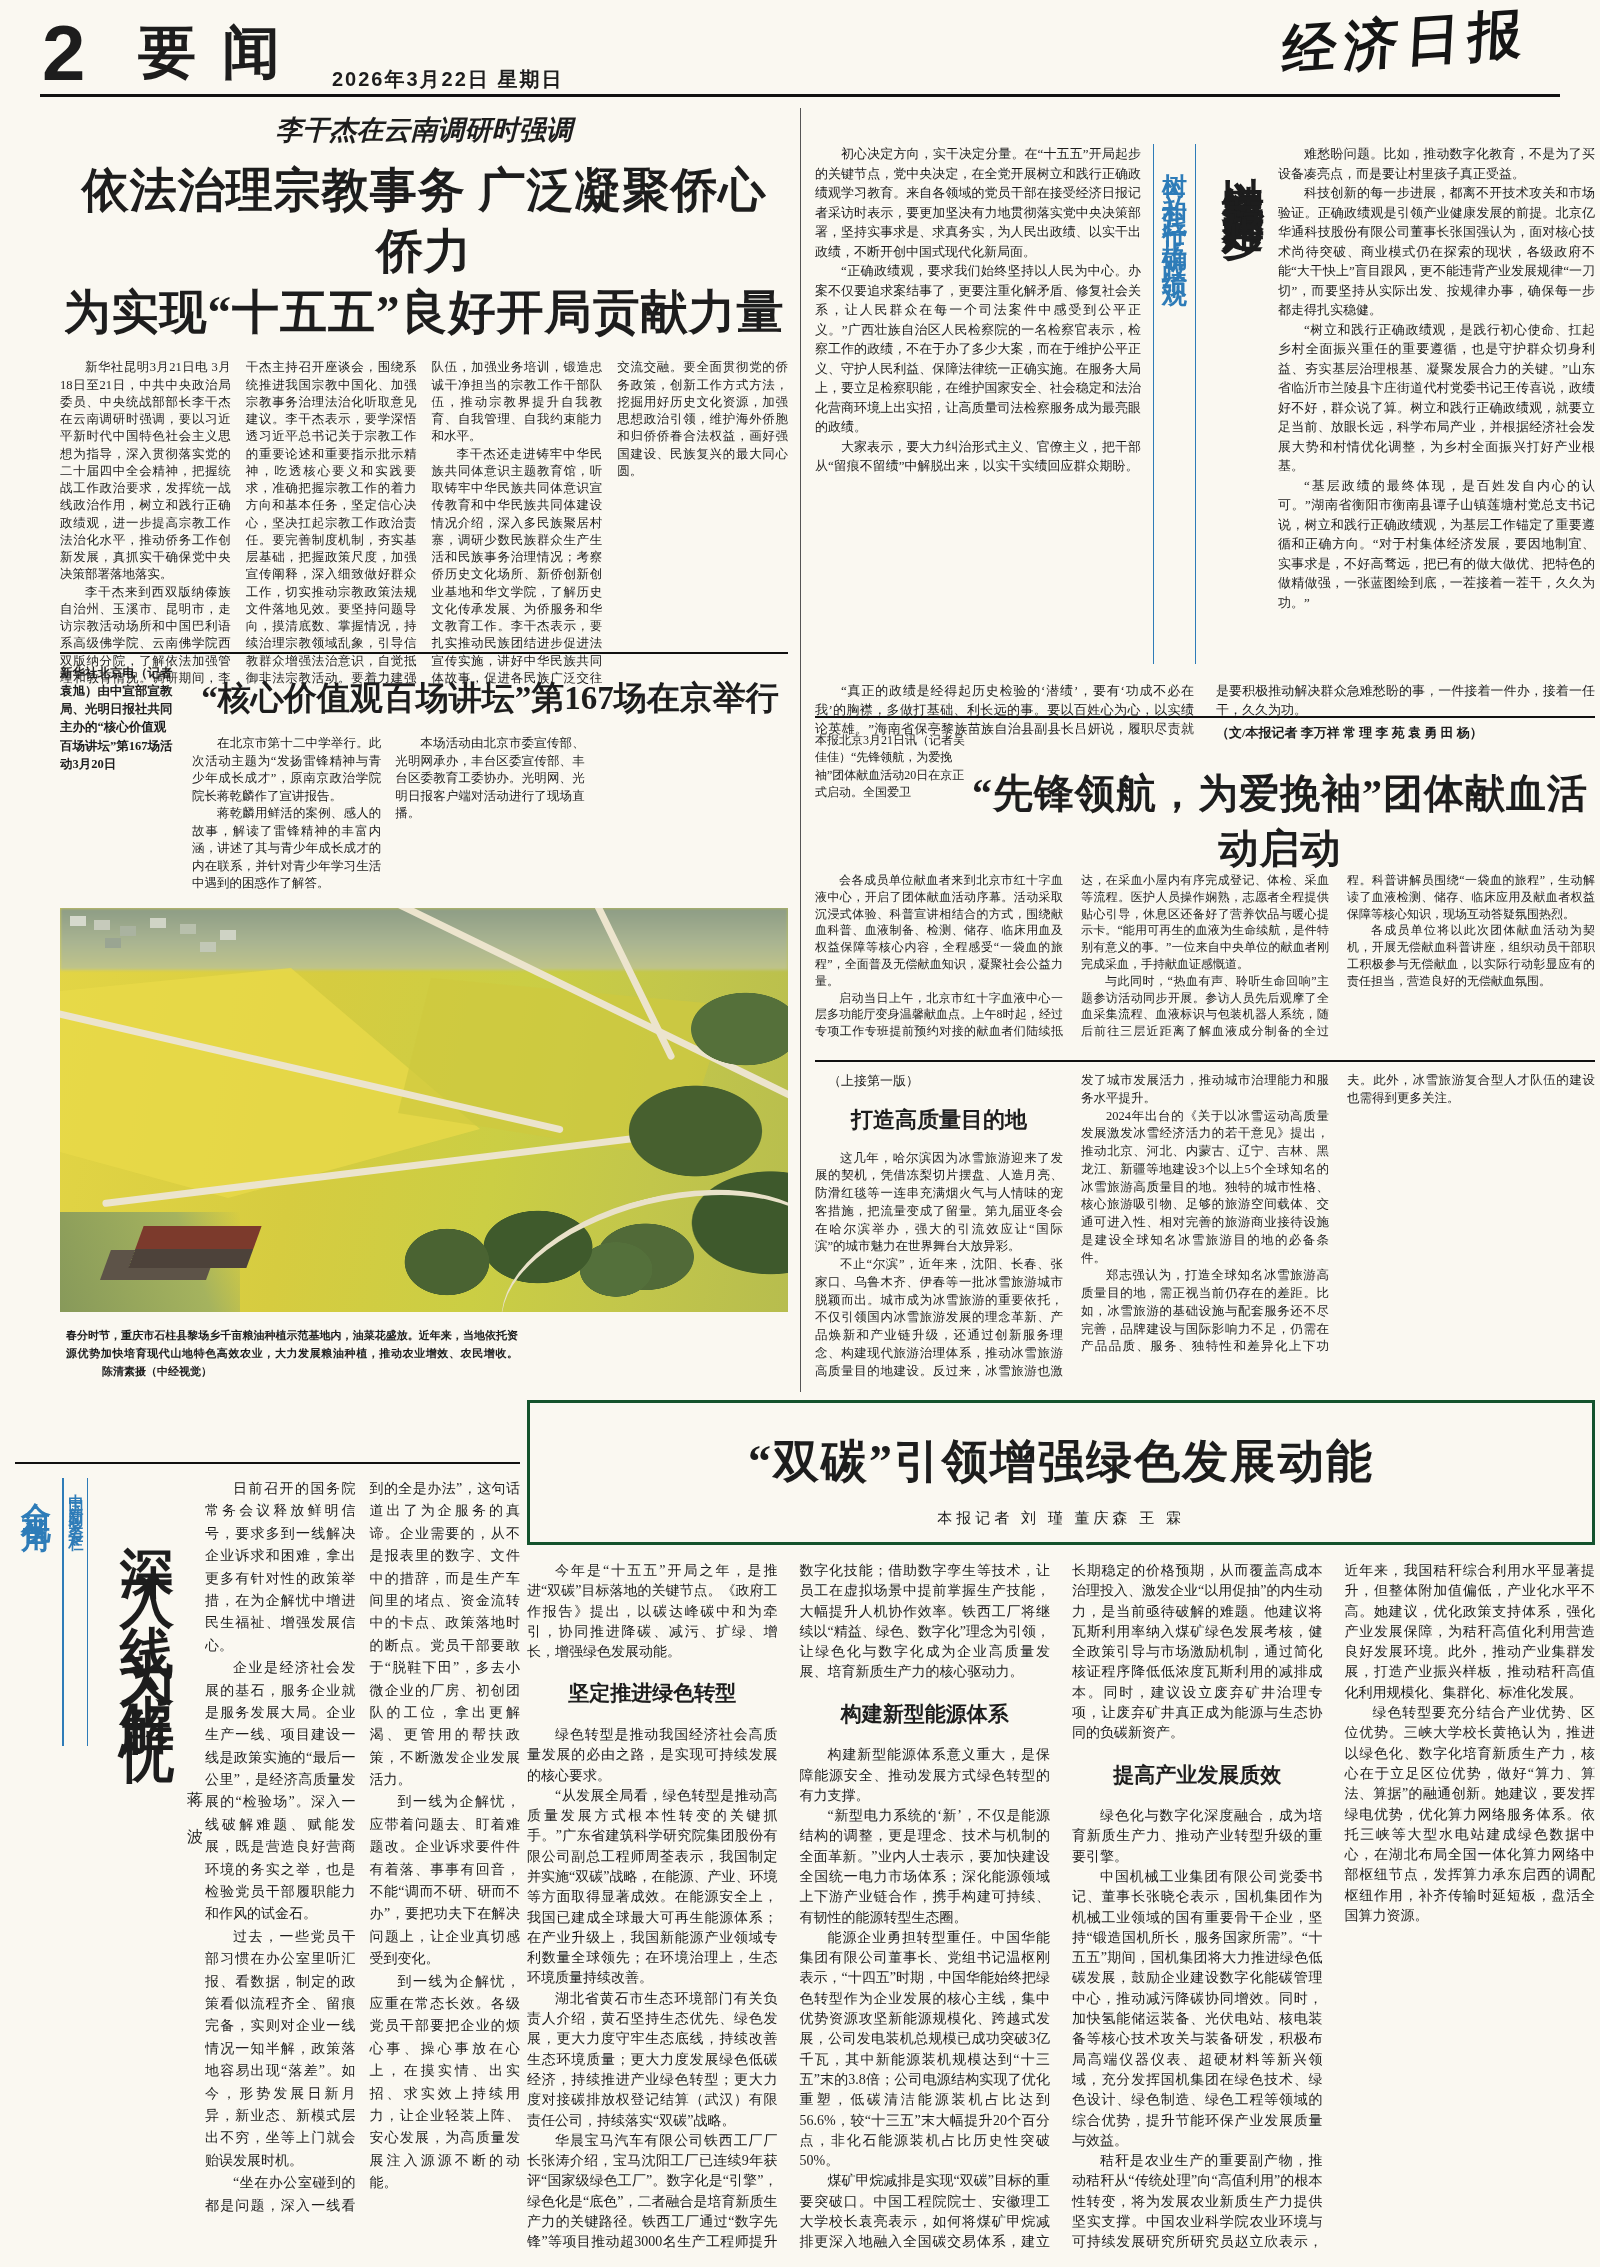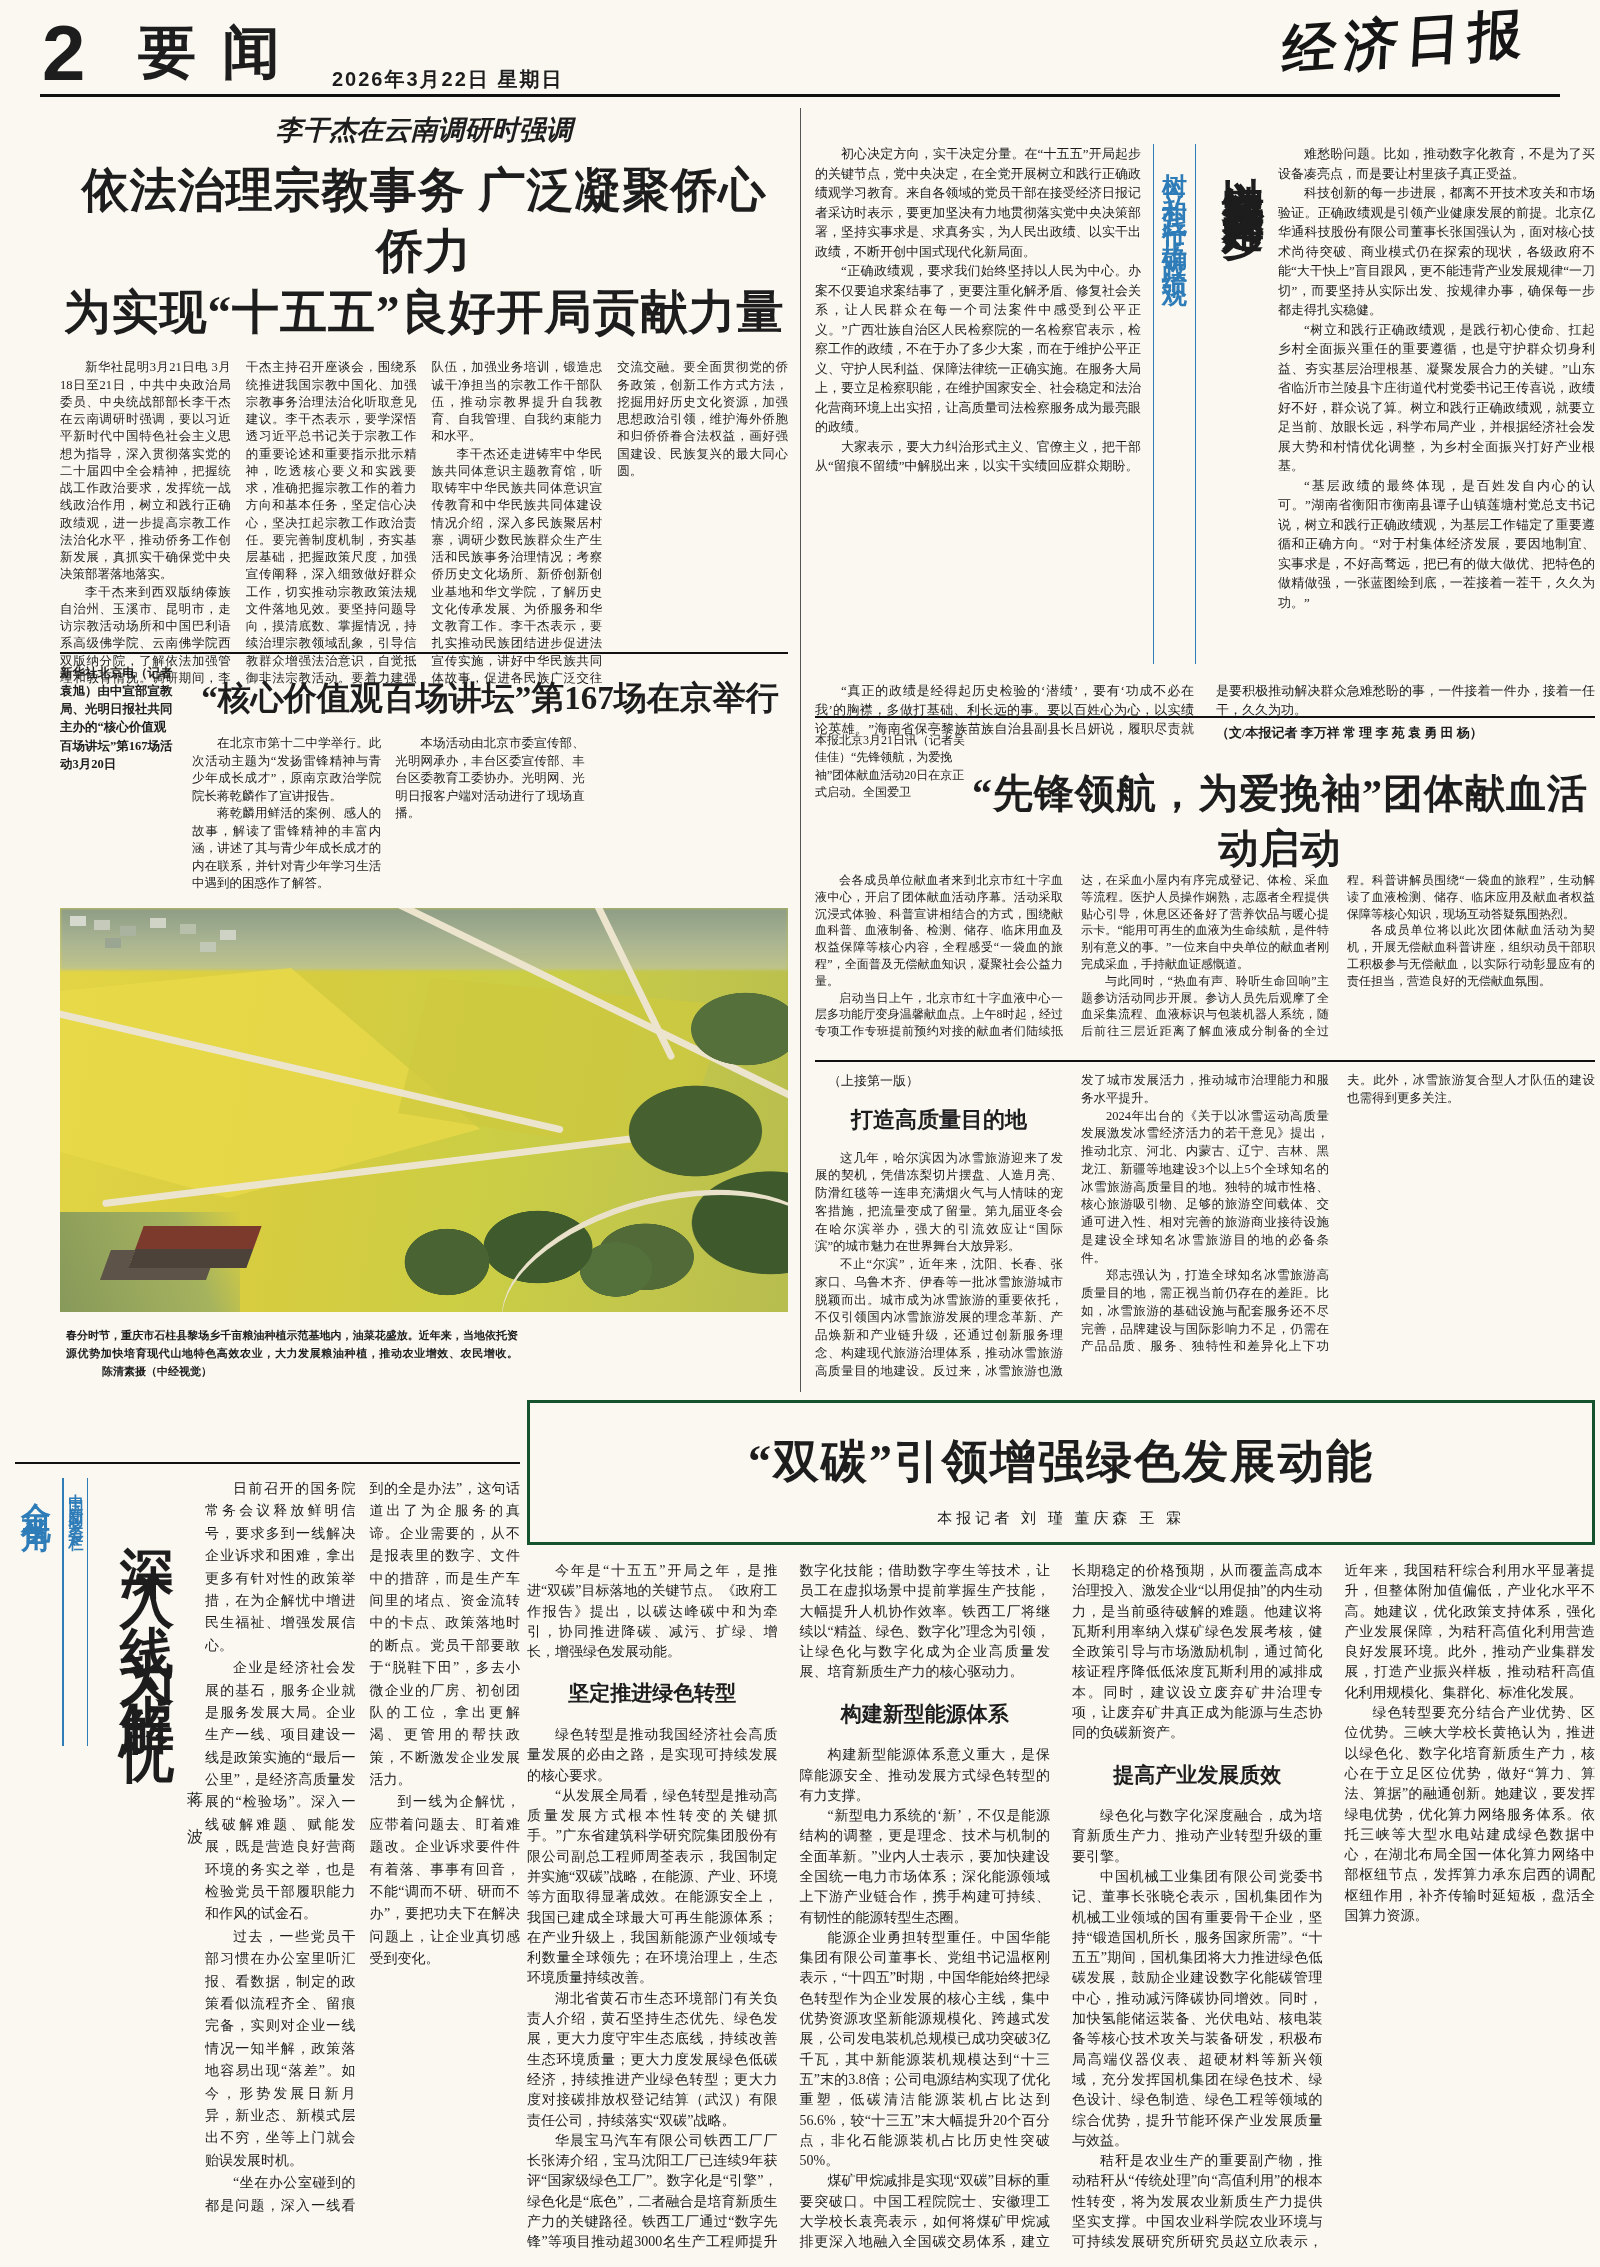--- a/index.html
+++ b/index.html
@@ -242,20 +242,21 @@
       <div class="jin-label2">中国新闻奖名专栏</div>
     </div>
     <div class="jin-headline">深入一线为企解忧</div>
     <div class="jin-author">蒋  波</div>
     <div class="jin-body">
       <p class="para">日前召开的国务院常务会议释放鲜明信号，要求多到一线解决企业诉求和困难，拿出更多有针对性的政策举措，在为企解忧中增进民生福祉、增强发展信心。</p>
       <p class="para">企业是经济社会发展的基石，服务企业就是服务发展大局。企业生产一线、项目建设一线是政策实施的“最后一公里”，是经济高质量发展的“检验场”。深入一线破解难题、赋能发展，既是营造良好营商环境的务实之举，也是检验党员干部履职能力和作风的试金石。</p>
       <p class="para">过去，一些党员干部习惯在办公室里听汇报、看数据，制定的政策看似流程齐全、留痕完备，实则对企业一线情况一知半解，政策落地容易出现“落差”。如今，形势发展日新月异，新业态、新模式层出不穷，坐等上门就会贻误发展时机。</p>
       <p class="para">“坐在办公室碰到的都是问题，深入一线看到的全是办法”，这句话道出了为企服务的真谛。企业需要的，从不是报表里的数字、文件中的措辞，而是生产车间里的堵点、资金流转中的卡点、政策落地时的断点。党员干部要敢于“脱鞋下田”，多去小微企业的厂房、初创团队的工位，拿出更解渴、更管用的帮扶政策，不断激发企业发展活力。</p>
       <p class="para">到一线为企解忧，应带着问题去、盯着难题改。企业诉求要件件有着落、事事有回音，不能“调而不研、研而不办”，要把功夫下在解决问题上，让企业真切感受到变化。</p>
+      <p class="para">到一线为企解忧，应重在常态长效。各级党员干部要把企业的烦心事、操心事放在心上，在摸实情、出实招、求实效上持续用力，让企业轻装上阵、安心发展，为高质量发展注入源源不断的动能。</p>
     </div>
   </div>
 
   <div id="dc" class="abs">
     <div class="dc-headbox">
       <div class="dc-headline">“双碳”引领增强绿色发展动能</div>
       <div class="dc-byline">本报记者  刘  瑾  董庆森  王  霖</div>
     </div>
     <div class="dc-body">
       <p class="para">今年是“十五五”开局之年，是推进“双碳”目标落地的关键节点。《政府工作报告》提出，以碳达峰碳中和为牵引，协同推进降碳、减污、扩绿、增长，增强绿色发展动能。</p>

